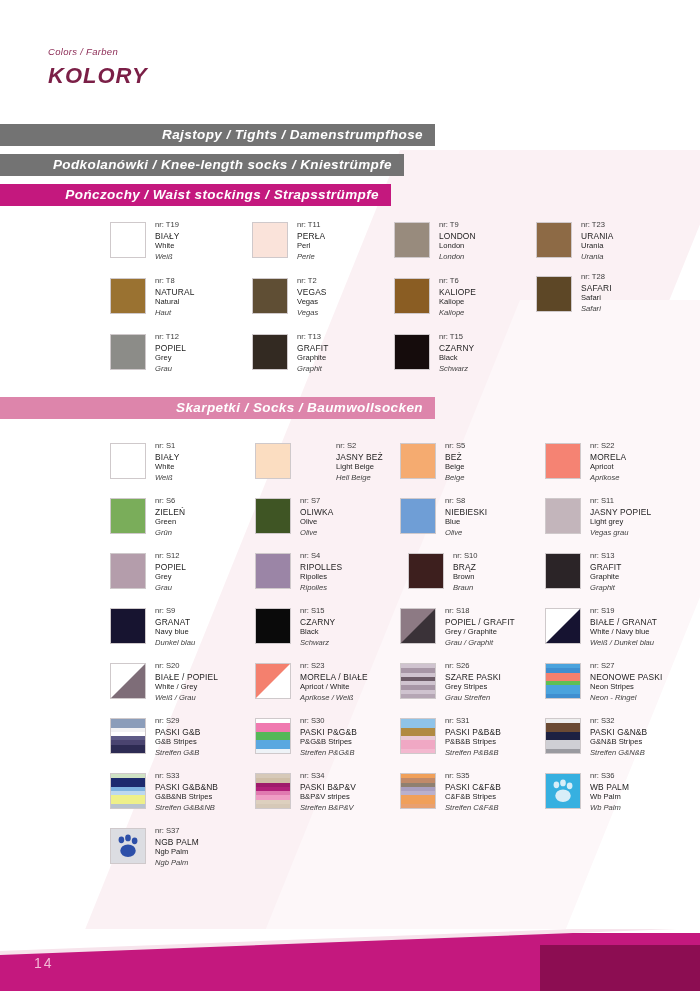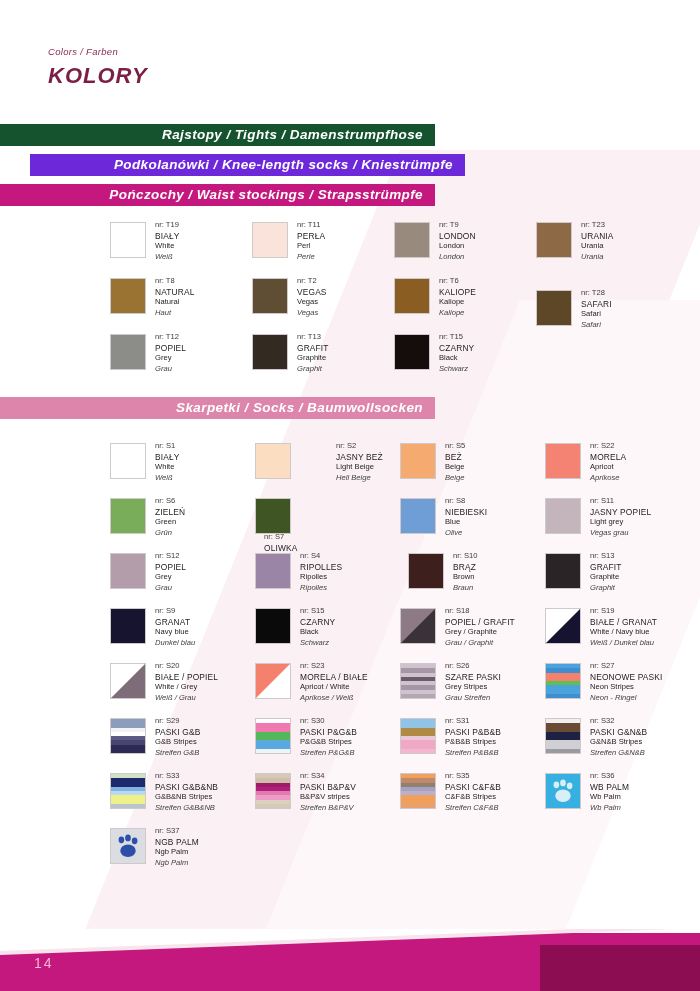--- a/index.html
+++ b/index.html
@@ -20,23 +20,23 @@
   .hdr{position:absolute;left:48px;top:46px;}
   .hdr-sub{font-size:9.5px;color:#8c2b55;letter-spacing:.3px;font-style:italic;}
   .hdr-title{font-size:22px;color:#7b1f47;font-style:italic;font-weight:700;
              letter-spacing:1px;margin-top:6px;}
 
   
   .banner{position:absolute;left:0;height:22px;line-height:22px;
           color:#ffffff;font-style:italic;font-size:13.5px;font-weight:700;
           text-align:right;padding-right:12px;box-sizing:border-box;
           letter-spacing:.4px;white-space:nowrap;}
-  .b1{top:124px;width:435px;background:#14532d;}
-  .b2{top:154px;width:435px;background:#6d28d9;margin-left:30px;}
-  .b3{top:184px;width:435px;background:#c4187e;}
+  .b1{top:124px;width:435px;background:#737373;}
+  .b2{top:154px;width:404px;background:#737373;}
+  .b3{top:184px;width:391px;background:#c4187e;}
   .b4{top:397px;width:435px;background:#dd85ab;}
 
   
   .grid{position:absolute;left:0;width:700px;}
   .cell{position:absolute;display:flex;align-items:flex-start;}
   .sw{width:36px;height:36px;flex:none;box-sizing:border-box;
       border:1px solid #d8d2d4;position:relative;overflow:hidden;}
   .sw.plain{border-color:#cfc9cb;}
   .txt{margin-left:9px;margin-top:-2px;}
   .ln{font-size:7.6px;color:#1d1d1d;line-height:10.6px;white-space:nowrap;}
@@ -140,21 +140,21 @@
       </div>
       <div class="cell" style="left: 394px; top: 278px;">
         <div class="sw plain" style="background: rgb(138, 93, 35);"></div>
         <div class="txt">
           <div class="ln nr">nr: T6</div>
           <div class="ln pl">KALIOPE</div>
           <div class="ln en">Kaliope</div>
           <div class="ln de">Kaliope</div>
         </div>
       </div>
-      <div class="cell" style="left: 536px; top: 290px;">
+      <div class="cell" style="left: 536px; top: 274px; align-items: center;">
         <div class="sw plain" style="background: rgb(93, 71, 38);"></div>
         <div class="txt">
           <div class="ln nr">nr: T28</div>
           <div class="ln pl">SAFARI</div>
           <div class="ln en">Safari</div>
           <div class="ln de">Safari</div>
         </div>
       </div>
       <div class="cell" style="left: 110px; top: 334px;">
         <div class="sw plain" style="background: rgb(140, 140, 136);"></div>
@@ -223,21 +223,21 @@
       </div>
       <div class="cell" style="left: 110px; top: 498px;">
         <div class="sw plain" style="background: rgb(122, 173, 90);"></div>
         <div class="txt">
           <div class="ln nr">nr: S6</div>
           <div class="ln pl">ZIELEŃ</div>
           <div class="ln en">Green</div>
           <div class="ln de">Grün</div>
         </div>
       </div>
-      <div class="cell" style="left: 255px; top: 498px; flex-direction: column;">
+      <div class="cell" style="left: 255px; top: 498px;">
         <div class="sw plain" style="background: rgb(63, 85, 36);"></div>
         <div class="txt">
           <div class="ln nr">nr: S7</div>
           <div class="ln pl">OLIWKA</div>
           <div class="ln en">Olive</div>
           <div class="ln de">Olive</div>
         </div>
       </div>
       <div class="cell" style="left: 400px; top: 498px;">
         <div class="sw plain" style="background: rgb(111, 158, 214);"></div>

